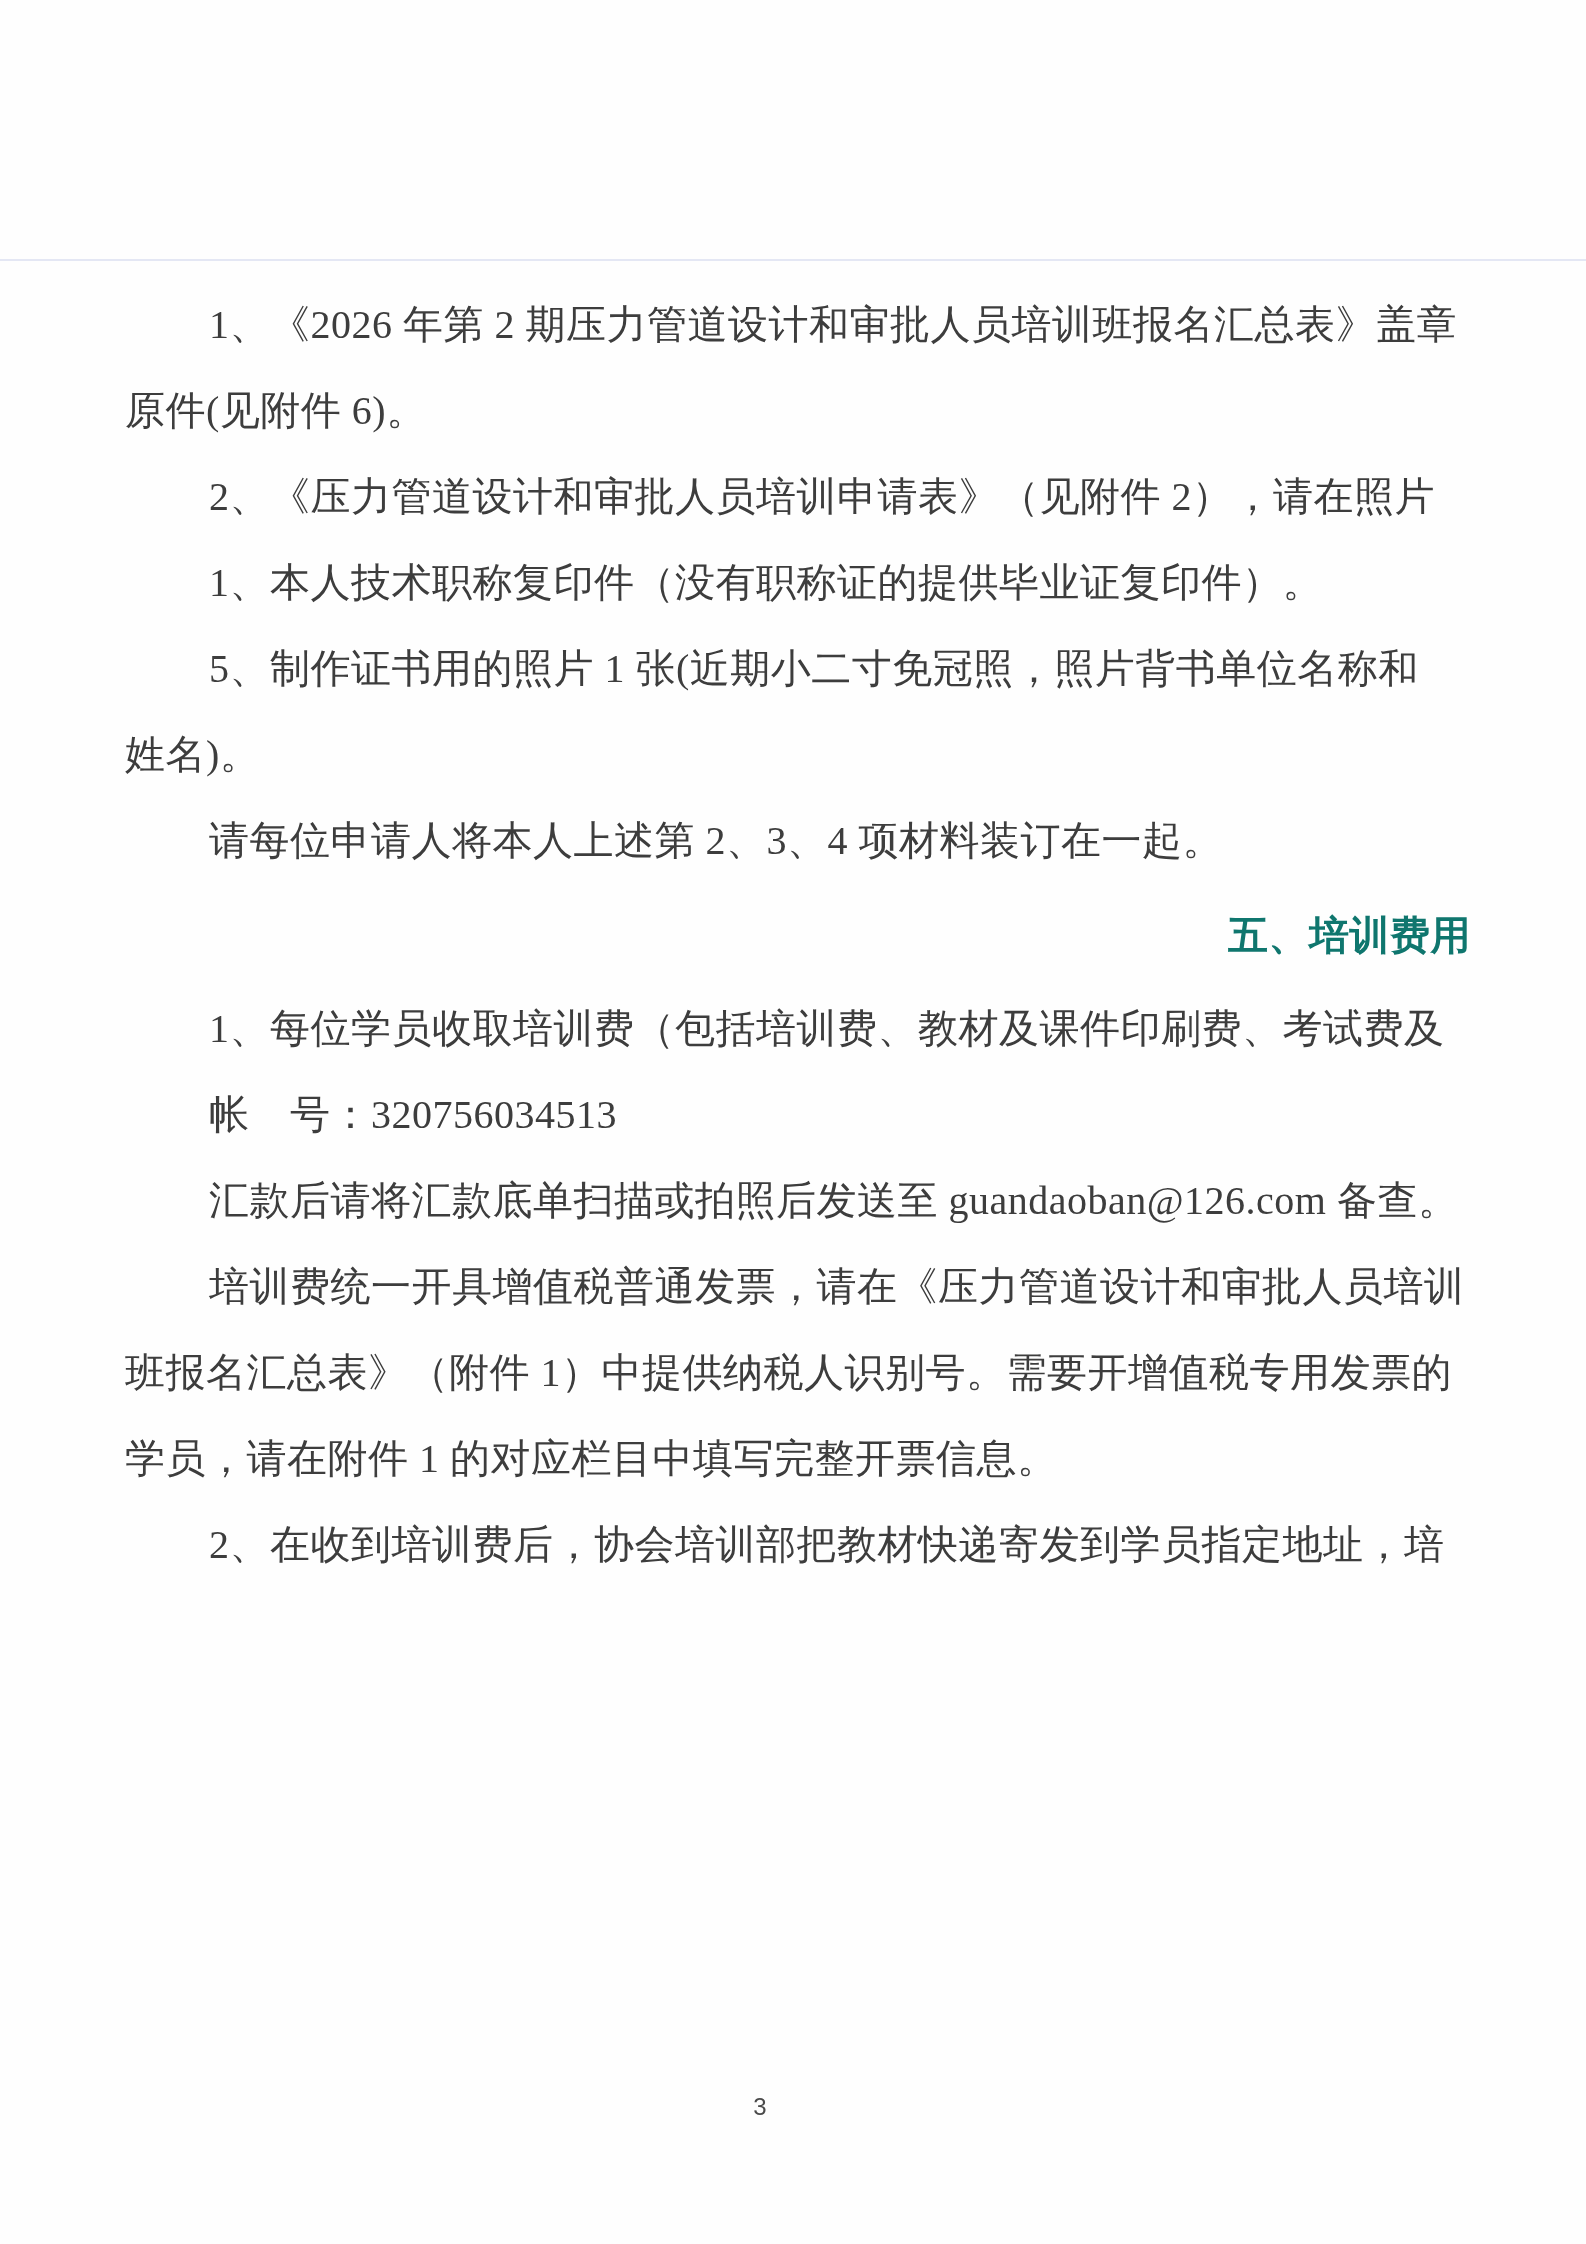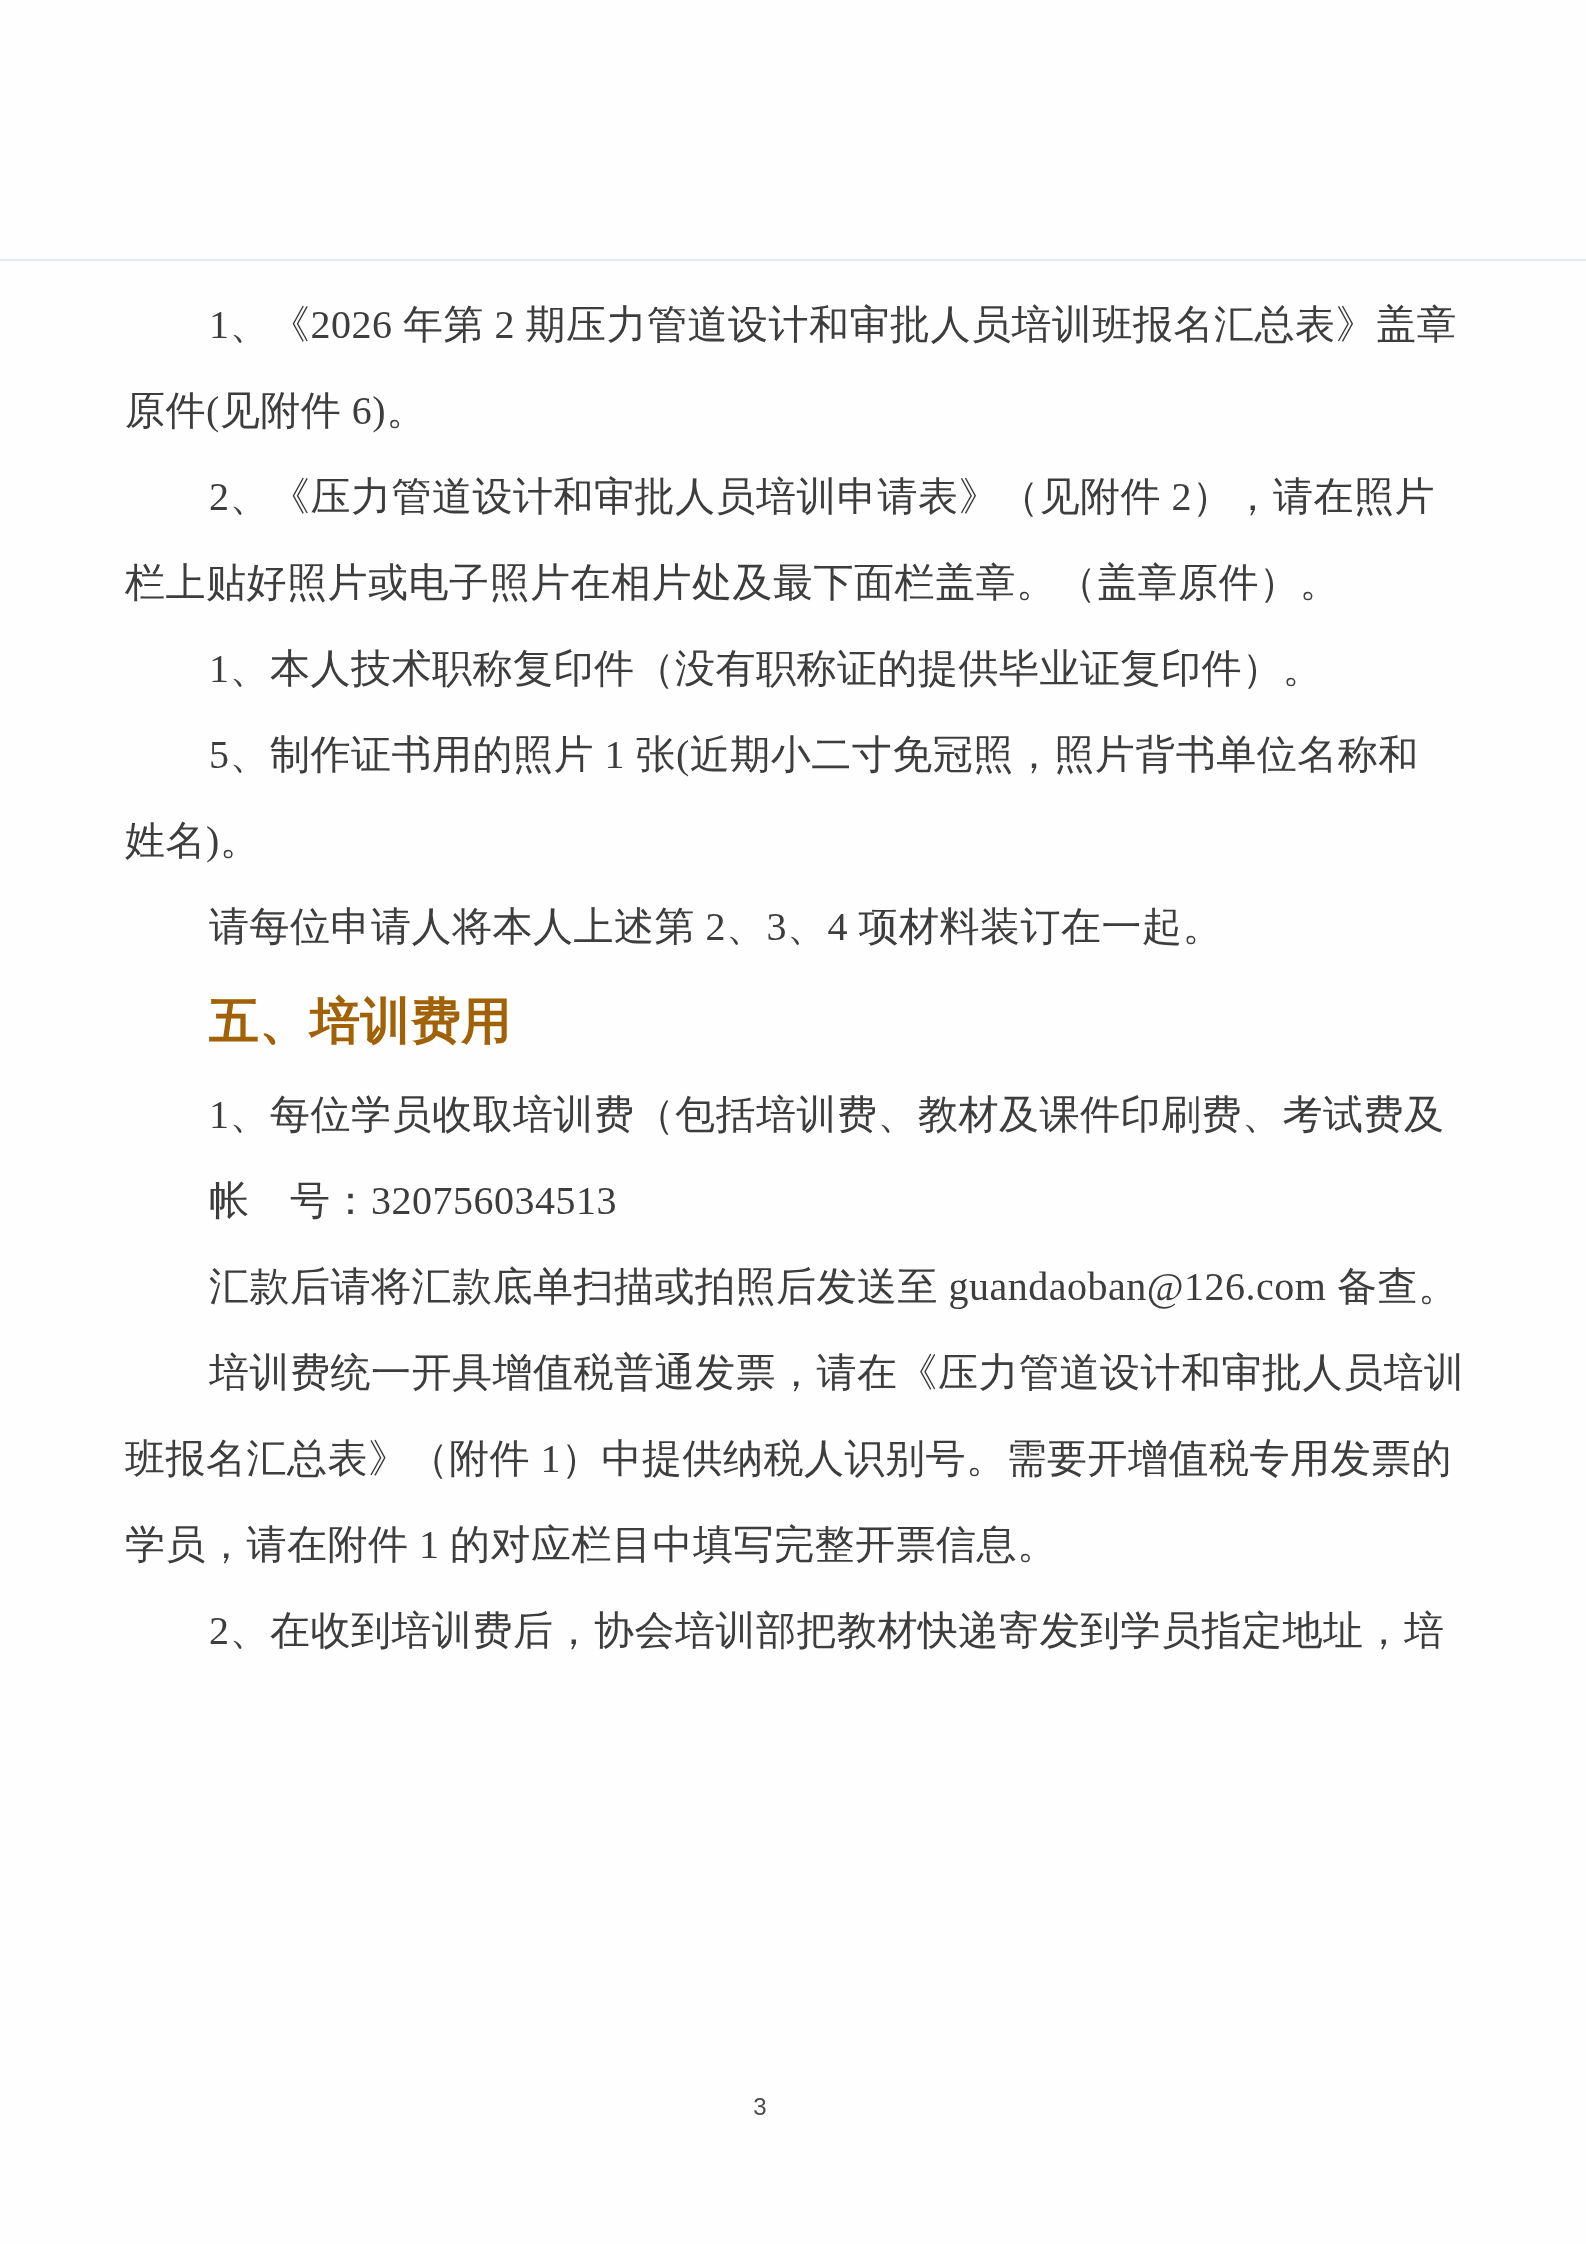--- a/index.html
+++ b/index.html
@@ -36,24 +36,25 @@
     line-height: 86px;
     white-space: nowrap;
     letter-spacing: 0.5px;
   }
   .line.indent {
     padding-left: 84px;
   }
   .line.heading {
     font-family: "Liberation Sans", "DejaVu Sans", sans-serif;
     font-weight: 700;
-    font-size: 50px;
-    color: #a16207;
+    font-size: 40px;
+    color: #0f766e;
     margin-top: 8px;
     margin-bottom: 8px;
+    text-align: right;
   }
   .page-number {
     position: absolute;
     left: 700px;
     top: 2092px;
     width: 120px;
     text-align: center;
     font-family: "Liberation Sans", "DejaVu Sans", sans-serif;
     font-size: 24px;
     line-height: 30px;
@@ -62,21 +63,20 @@
 </style>
 </head>
 <body>
 
 <div class="page">
   <div class="scan-seam"></div>
   <div class="content">
       <div class="line body indent">1、《2026 年第 2 期压力管道设计和审批人员培训班报名汇总表》盖章</div>
       <div class="line body">原件(见附件 6)。</div>
       <div class="line body indent">2、《压力管道设计和审批人员培训申请表》（见附件 2），请在照片</div>
-      <div class="line body">栏上贴好照片或电子照片在相片处及最下面栏盖章。（盖章原件）。</div>
       <div class="line body indent">1、本人技术职称复印件（没有职称证的提供毕业证复印件）。</div>
       <div class="line body indent">5、制作证书用的照片 1 张(近期小二寸免冠照，照片背书单位名称和</div>
       <div class="line body">姓名)。</div>
       <div class="line body indent">请每位申请人将本人上述第 2、3、4 项材料装订在一起。</div>
       <div class="line heading indent">五、培训费用</div>
       <div class="line body indent">1、每位学员收取培训费（包括培训费、教材及课件印刷费、考试费及</div>
       <div class="line body indent">帐　号：320756034513</div>
       <div class="line body indent">汇款后请将汇款底单扫描或拍照后发送至 guandaoban@126.com 备查。</div>
       <div class="line body indent">培训费统一开具增值税普通发票，请在《压力管道设计和审批人员培训</div>
       <div class="line body">班报名汇总表》（附件 1）中提供纳税人识别号。需要开增值税专用发票的</div>

